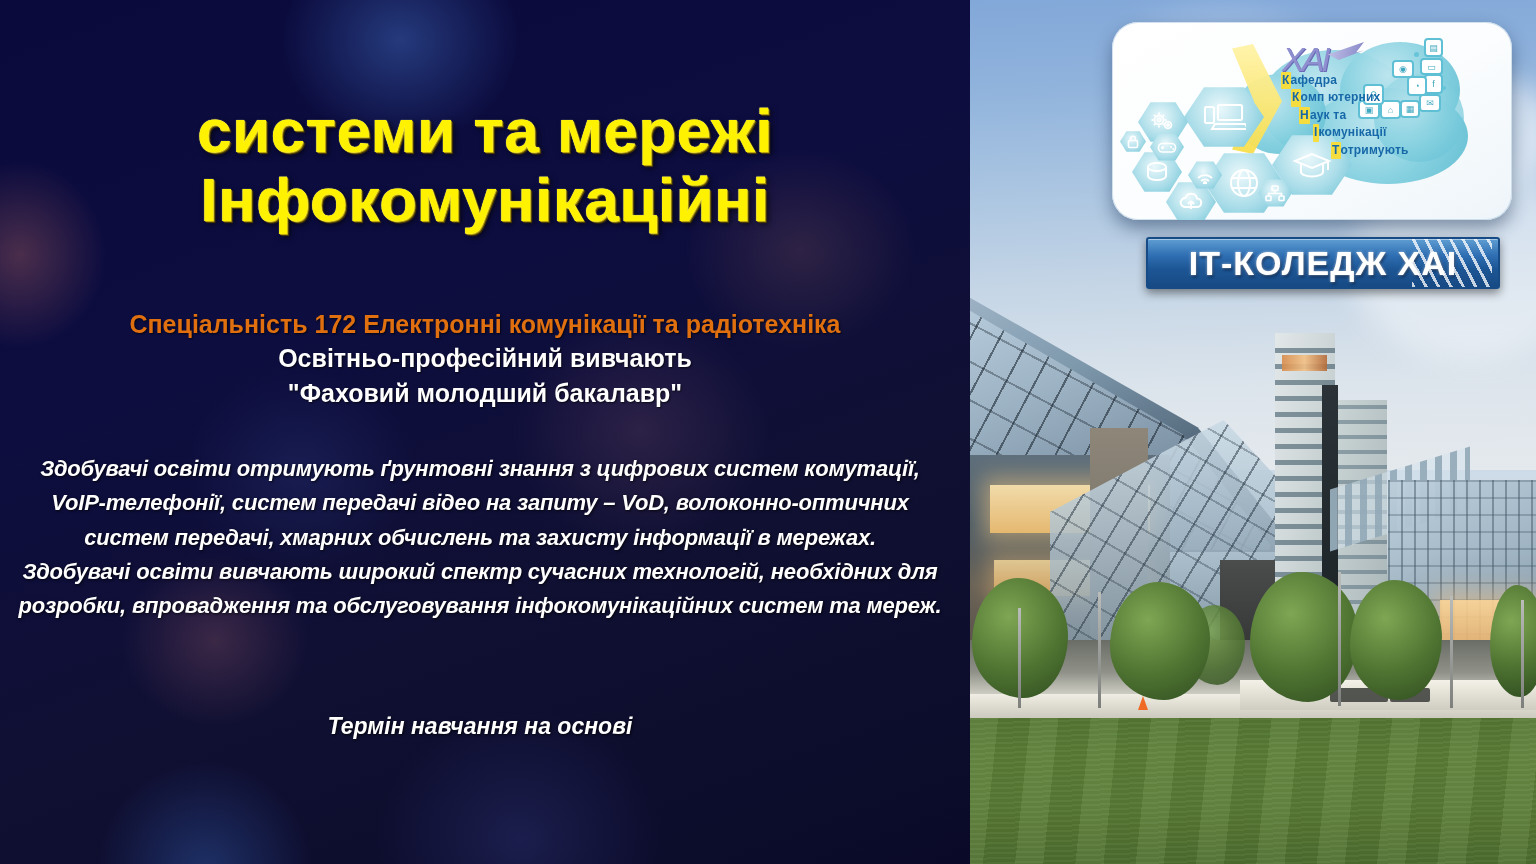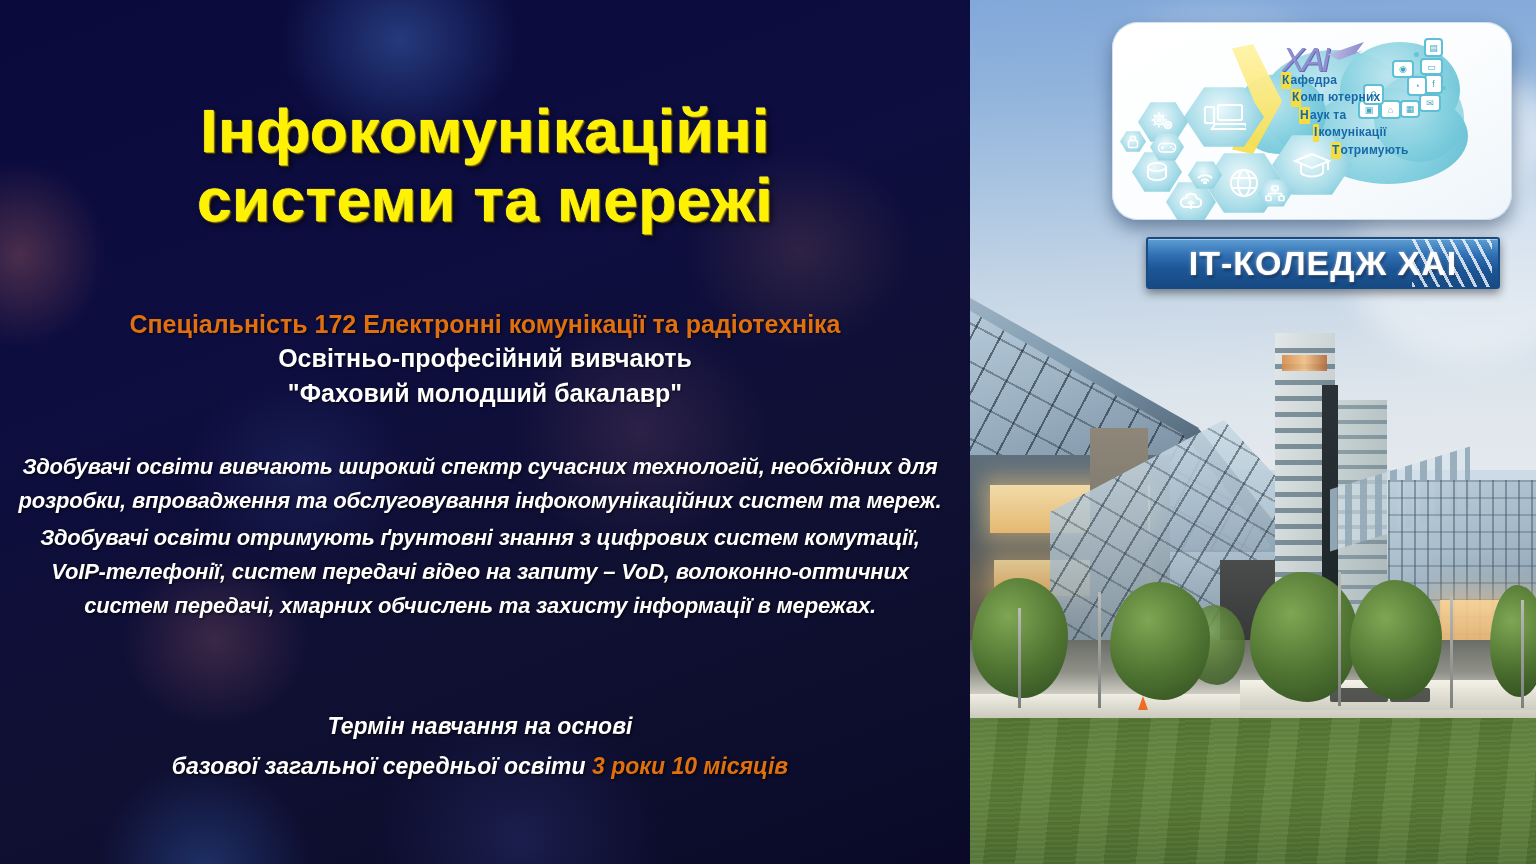--- a/index.html
+++ b/index.html
@@ -335,38 +335,37 @@
   }
 </style>
 </head>
 <body>
 
 <div class="slide">
 
   <div class="left-panel">
 
     <div class="title-block">
+      <div class="title-line">системи та мережі</div>
       <div class="title-line">Інфокомунікаційні</div>
-      <div class="title-line">системи та мережі</div>
     </div>
 
     <div class="sub-block">
       <div class="sub-orange">Спеціальність 172 Електронні комунікації та радіотехніка</div>
       <div class="sub-white">Освітньо-професійний вивчають</div>
       <div class="sub-white">"Фаховий молодший бакалавр"</div>
     </div>
 
     <div class="body-block">
+      <p class="para p2">Здобувачі освіти отримують ґрунтовні знання з цифрових систем комутації, VoIP-телефонії, систем передачі відео на запиту – VoD,  волоконно-оптичних систем передачі, хмарних обчислень та захисту інформації в мережах.</p>
       <p class="para">Здобувачі освіти вивчають широкий спектр сучасних технологій, необхідних для розробки, впровадження та обслуговування інфокомунікаційних систем та мереж.</p>
-      <p class="para p2">Здобувачі освіти отримують ґрунтовні знання з цифрових систем комутації, VoIP-телефонії, систем передачі відео на запиту – VoD,  волоконно-оптичних систем передачі, хмарних обчислень та захисту інформації в мережах.</p>
     </div>
 
     <div class="term-block">
       <div class="term-line">Термін навчання  на основі</div>
-      <div class="term-line"><span>базової загальної середньої освіти </span><span class="term-accent">3 роки 10 місяців</span></div>
     </div>
   </div>
 
   <div class="photo-panel">
     <div class="sky"></div>
     <div class="cloud c1"></div>
     <div class="cloud c2"></div>
     <div class="cloud c3"></div>
 
     <div class="canopy"></div>

